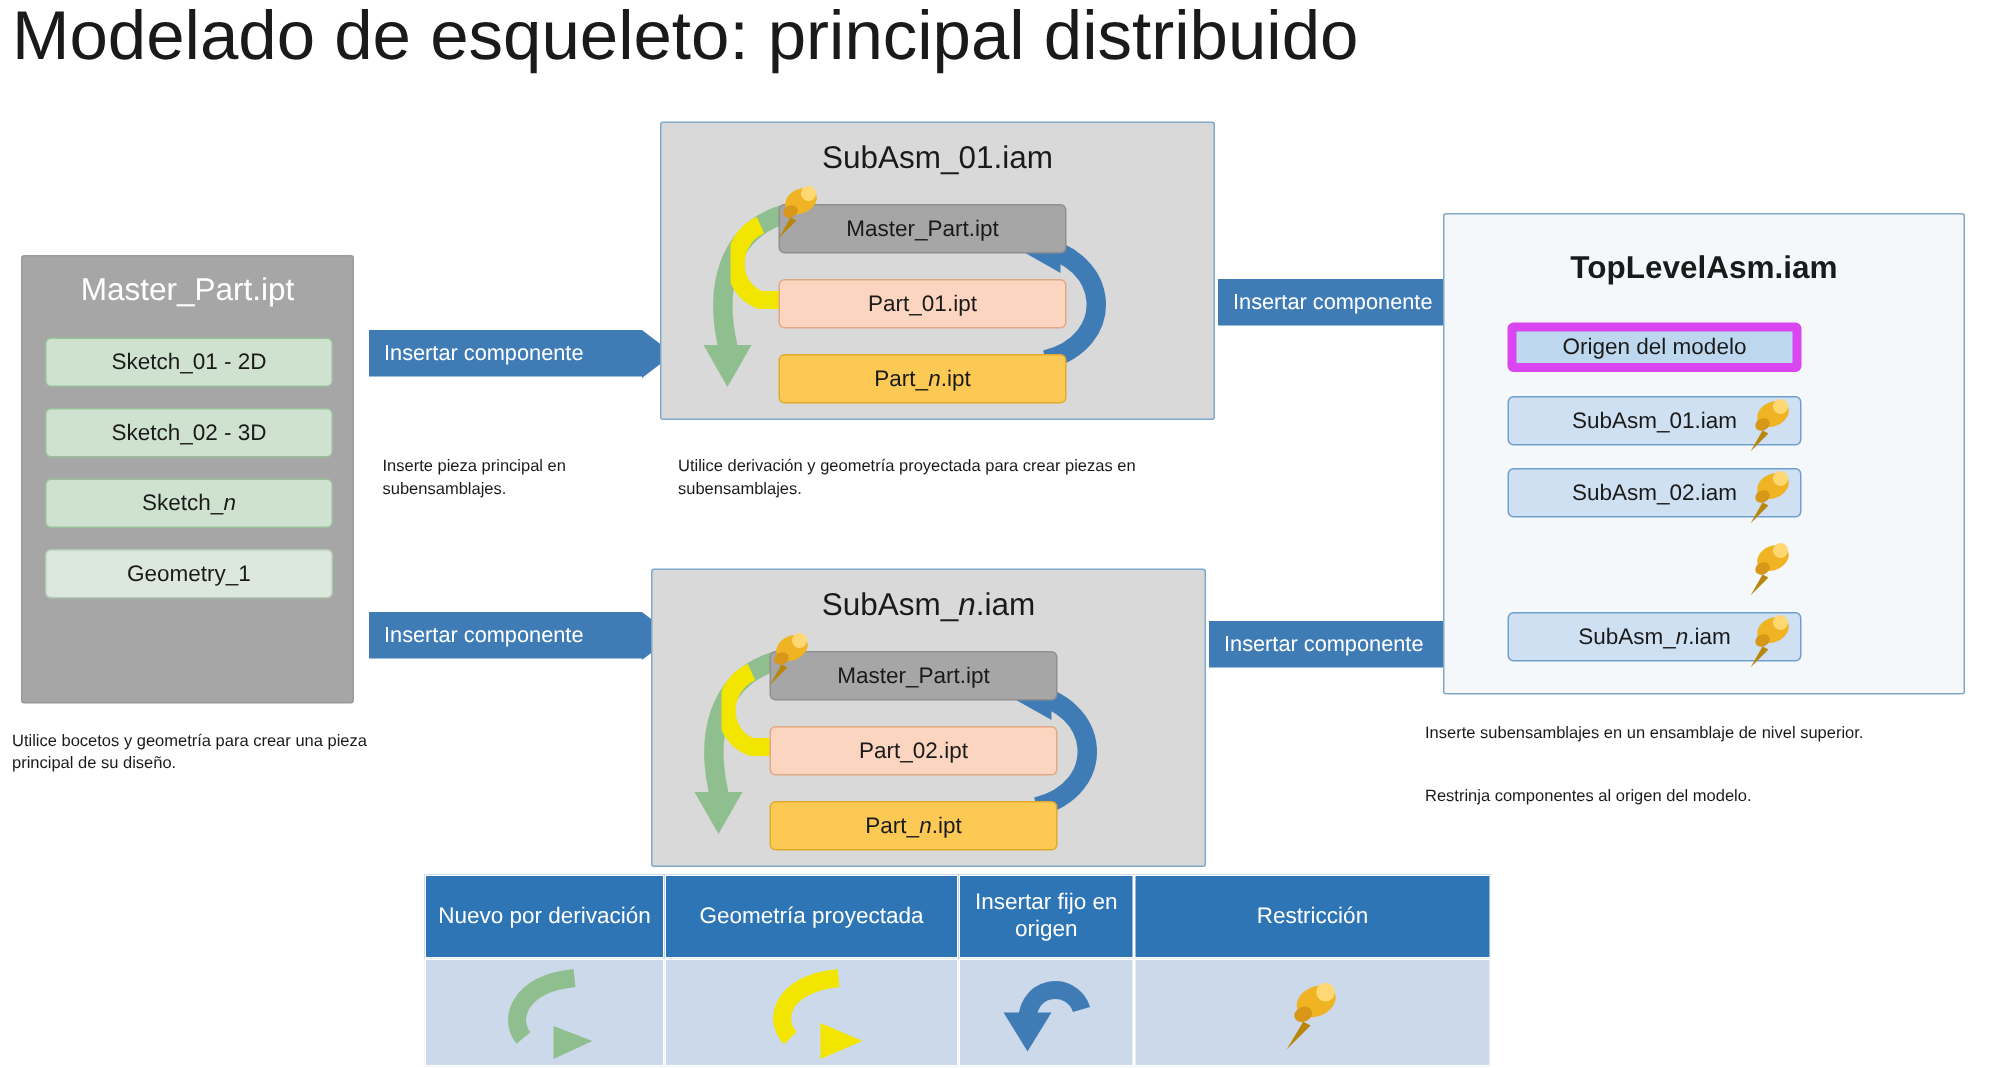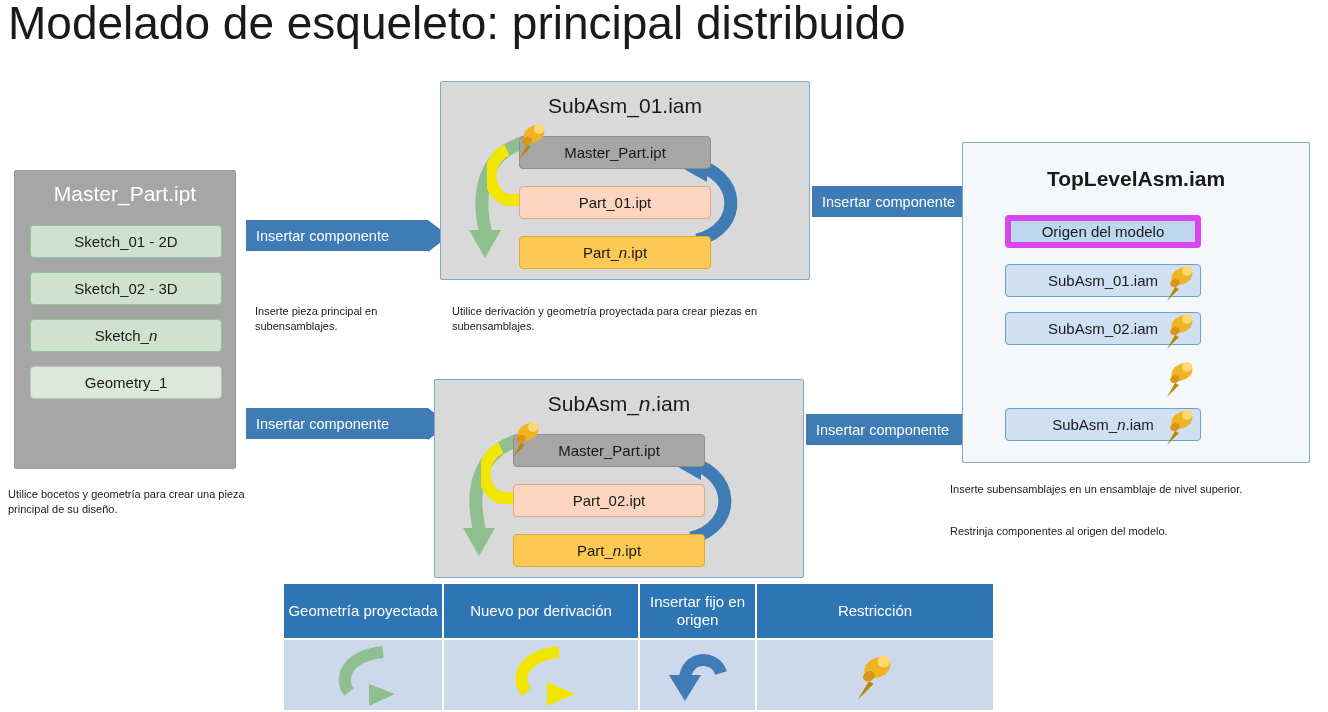--- a/index.html
+++ b/index.html
@@ -227,22 +227,22 @@
     <ellipse cx="19" cy="15" rx="11" ry="8" transform="rotate(-25 19 15)" fill="#f0b323"></ellipse>
     <ellipse cx="12" cy="22" rx="5" ry="4" transform="rotate(-25 12 22)" fill="#d9971a"></ellipse>
     <circle cx="24" cy="10" r="5" fill="#ffd873"></circle>
   </svg>
 </div>
 
 <div class="abs note" style="left:950px;top:482px;width:360px;">Inserte subensamblajes en un ensamblaje de nivel superior.</div>
 <div class="abs note" style="left:950px;top:524px;width:360px;">Restrinja componentes al origen del modelo.</div>
 
 <div id="legend" class="abs">
+  <div class="hcell">Nuevo por derivación</div>
   <div class="hcell">Geometría proyectada</div>
-  <div class="hcell">Nuevo por derivación</div>
   <div class="hcell">Insertar fijo en origen</div>
   <div class="hcell">Restricción</div>
 
   <div class="bcell">
     <svg class="icon" width="80" height="62" viewBox="0 0 80 62">
       <path d="M60 8 C22 12 16 36 26 48" stroke="#8fbf8f" stroke-width="12" fill="none"></path>
       <path d="M46 40 L46 62 L72 50 Z" fill="#8fbf8f"></path>
     </svg>
   </div>
   <div class="bcell">

